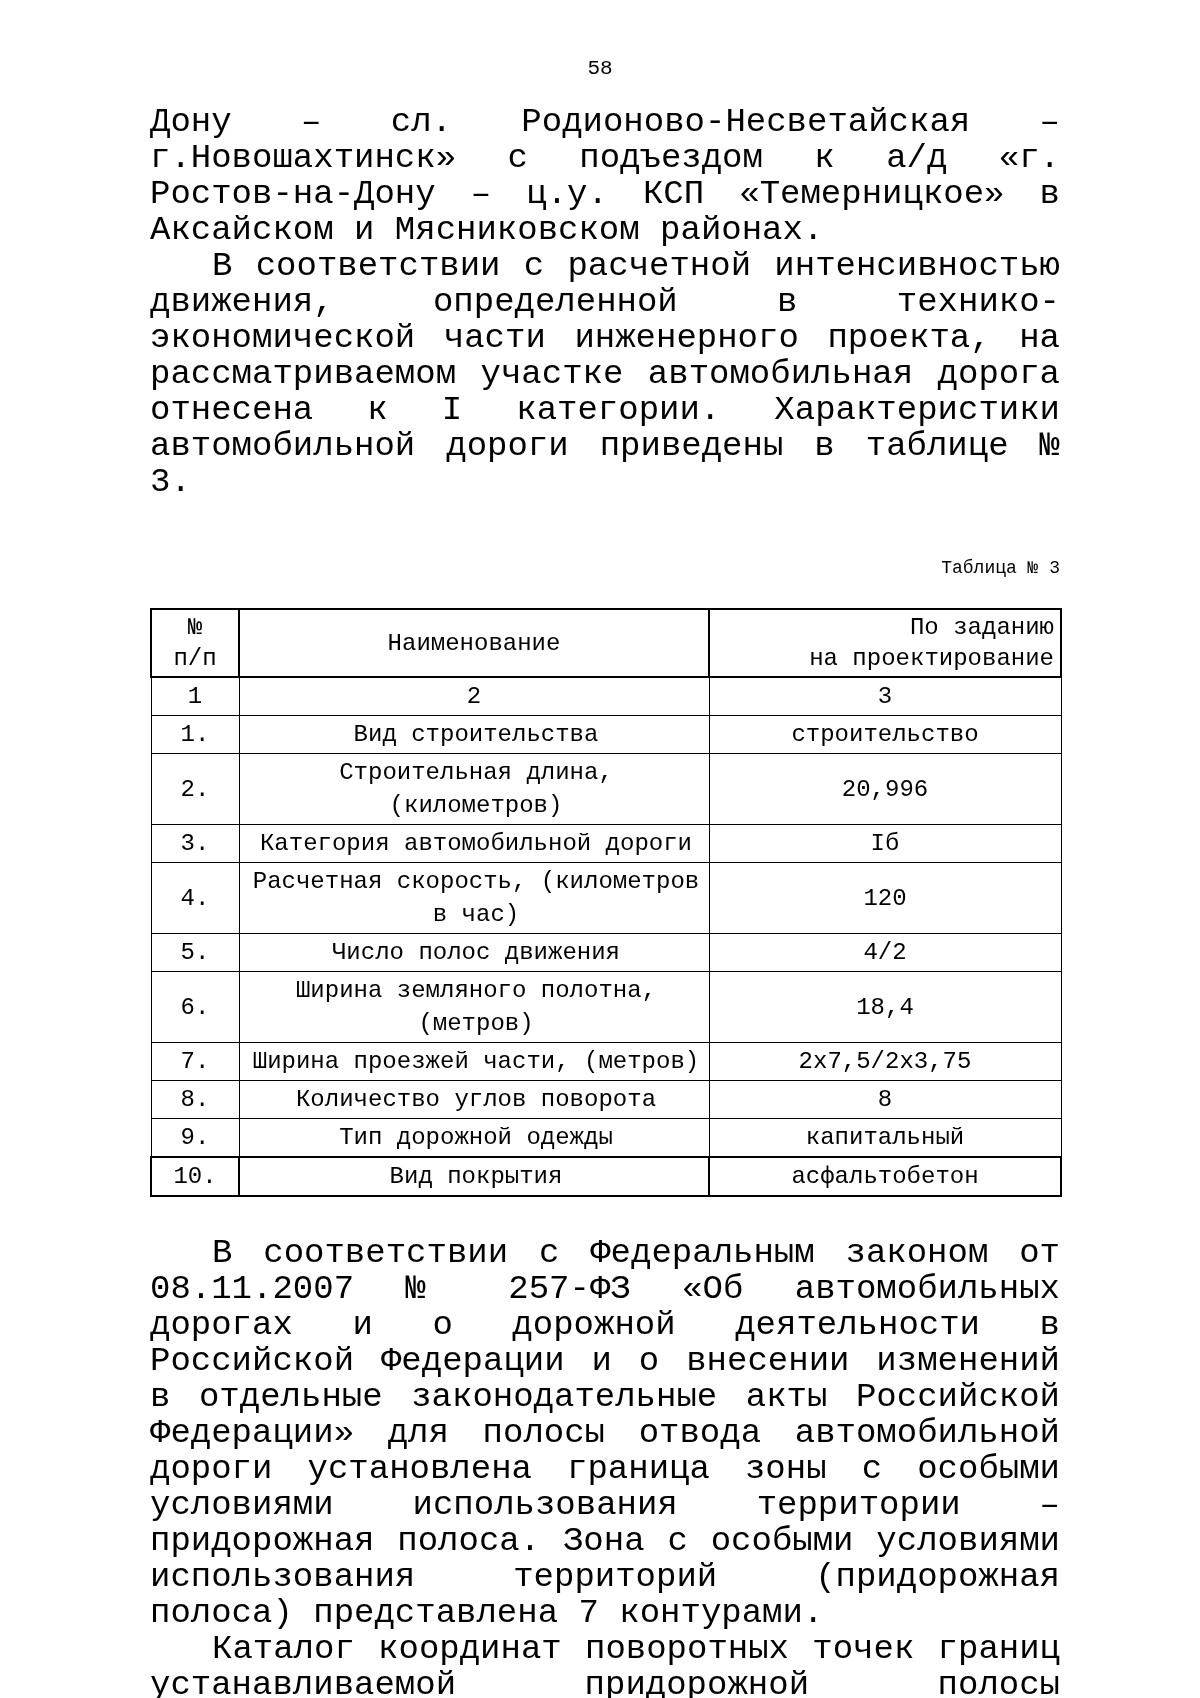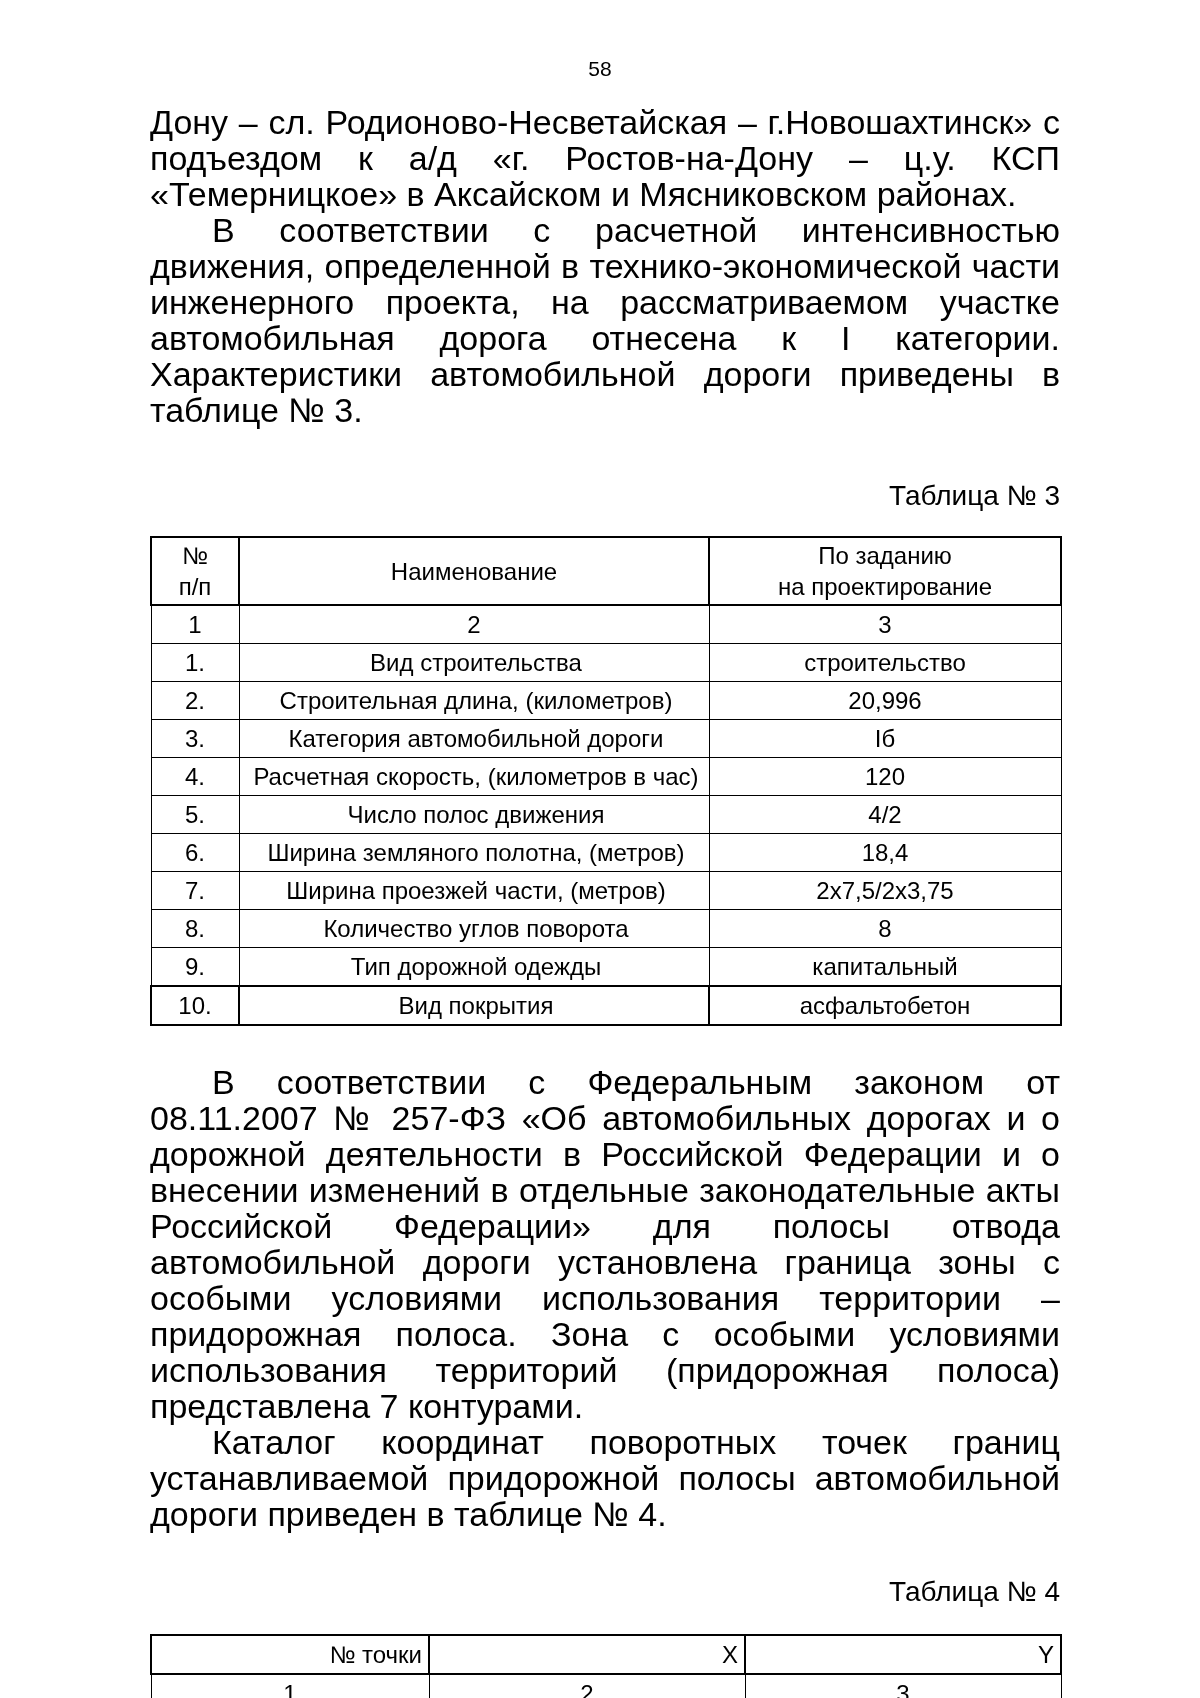--- a/index.html
+++ b/index.html
@@ -7,21 +7,21 @@
     margin: 0;
     padding: 0;
     background: #ffffff;
   }
   .page {
     position: relative;
     width: 1200px;
     height: 1698px;
     margin: 0 auto;
     background: #ffffff;
-    font-family: Liberation Sans, sans-serif;
+    font-family: Liberation Mono, monospace;
     color: #000000;
     box-sizing: border-box;
     padding: 0;
     overflow: hidden;
   }
   .page-number {
     position: absolute;
     top: 58px;
     left: 0;
     width: 1200px;
@@ -44,21 +44,21 @@
     text-align: justify;
     text-justify: inter-word;
     hyphens: none;
   }
   p.body.indent {
     text-indent: 62px;
   }
 
   .table-caption {
     margin: 0;
-    font-size: 28px;
+    font-size: 18px;
     line-height: 36px;
     text-align: right;
   }
 
   table.doc-table {
     border-collapse: collapse;
     width: 910px;
     table-layout: fixed;
     font-size: 24px;
   }
@@ -74,21 +74,21 @@
     border-width: 2.6px;
   }
 
   
   #table3 col.c1 { width: 88px; }
   #table3 col.c2 { width: 470px; }
   #table3 col.c3 { width: 352px; }
 
   #table3 .hdr-num { text-align: center; line-height: 31px; }
   #table3 .hdr-name { text-align: center; }
-  #table3 .hdr-task { text-align: center; line-height: 31px; border-radius: 18px; }
+  #table3 .hdr-task { line-height: 31px; border-radius: 18px; }
   #table3 .numcol { text-align: center; }
   #table3 .namecol { text-align: center; padding-left: 10px; }
   #table3 .valcol { text-align: center; }
 
   
   #table4 col.d1 { width: 278px; }
   #table4 col.d2 { width: 316px; }
   #table4 col.d3 { width: 316px; }
   #table4 td { text-align: center; }
   #table4 td.contour { text-align: center; }

